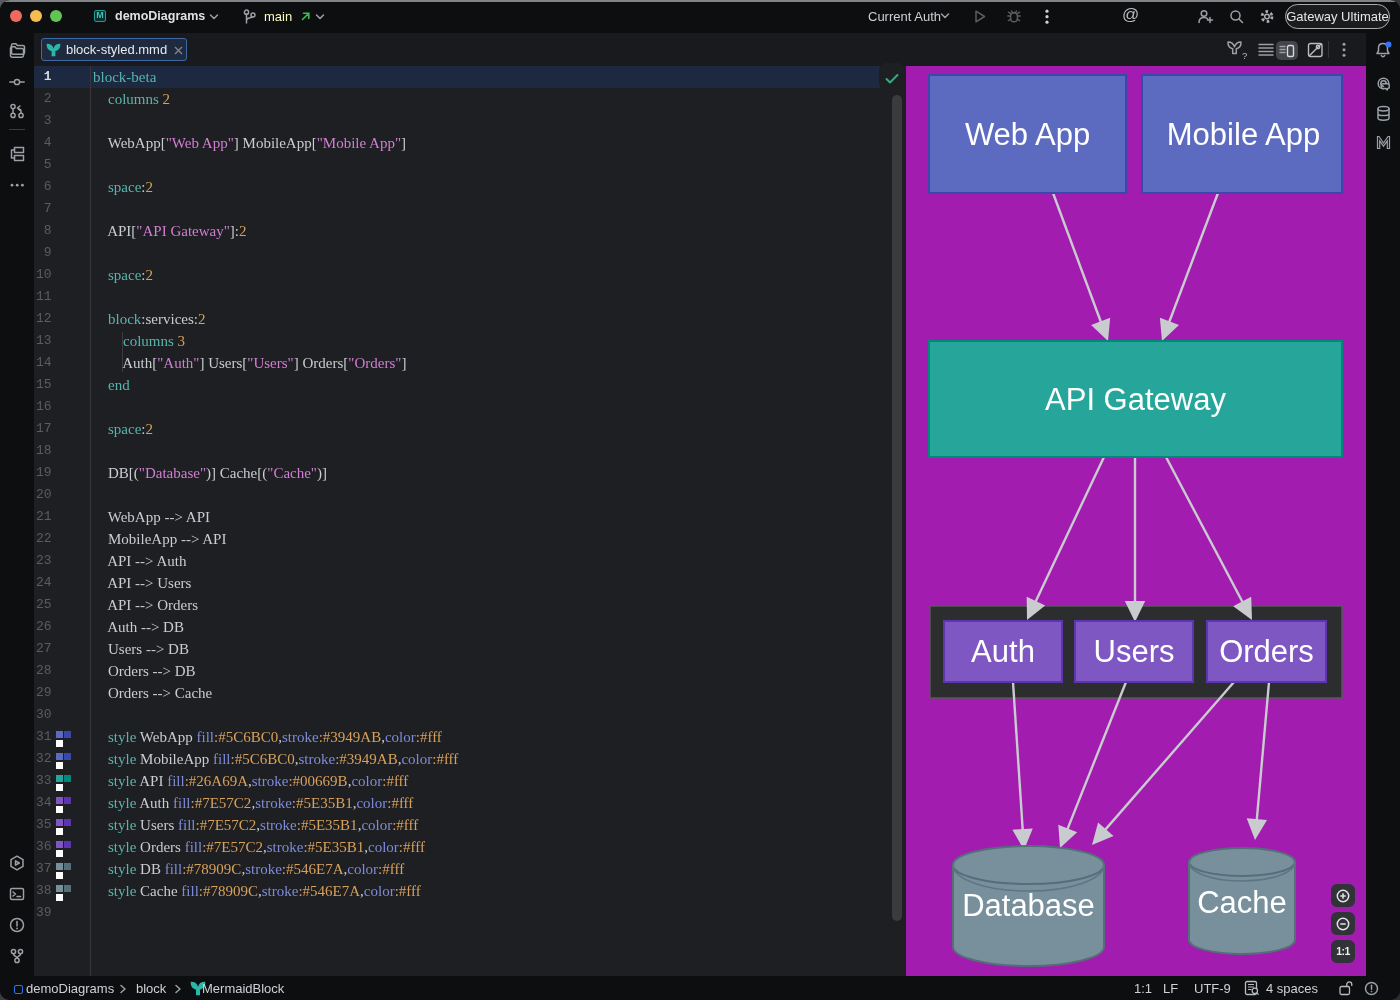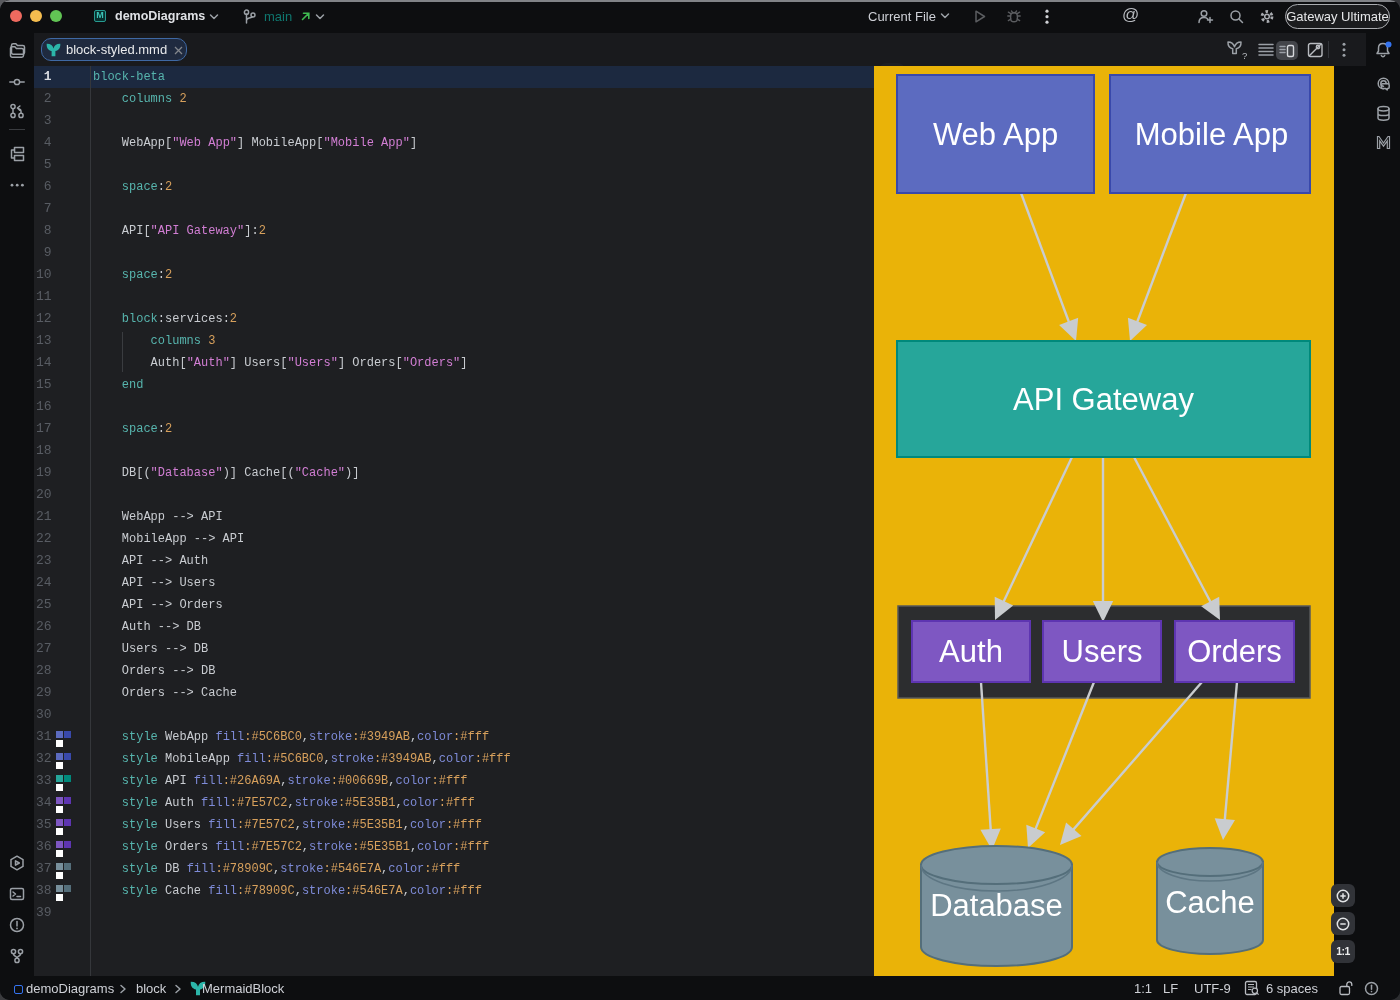--- a/index.html
+++ b/index.html
@@ -3,24 +3,24 @@
 *{margin:0;padding:0;box-sizing:border-box}
 html,body{width:1400px;height:1000px;overflow:hidden;background:linear-gradient(125deg,#5a5b5f 0%,#3b3c3f 30%,#2c2d30 100%);font-family:"Liberation Sans",sans-serif}
 #win{position:absolute;inset:0;border-radius:10px;overflow:hidden;background:#0d0e10}
 .abs{position:absolute}
 #titlebar{position:absolute;left:0;top:0;width:1400px;height:33px;background:#0d0e10}
 .tl{position:absolute;top:10px;width:12px;height:12px;border-radius:50%}
 #tabbar{position:absolute;left:34px;top:33px;width:1332px;height:33px;background:#191a1d}
 #lstrip{position:absolute;left:0;top:33px;width:34px;height:943px;background:#0d0e10}
 #rstrip{position:absolute;left:1366px;top:33px;width:34px;height:943px;background:#0d0e10}
 #editor{position:absolute;left:34px;top:66px;width:872px;height:910px;background:#1e1f22;overflow:hidden}
-#preview{position:absolute;left:874px;top:66px;width:460px;height:910px;background:#eab308}
+#preview{position:absolute;left:906px;top:66px;width:460px;height:910px;background:#a21caf}
 #statusbar{position:absolute;left:0;top:976px;width:1400px;height:24px;background:#0d0e10}
 .t13{font-size:13px;color:#ced0d6}
-pre{font-family:Liberation Mono, monospace;font-size:12px;line-height:22px;color:#c9ccd1}
+pre{font-family:Liberation Serif, serif;font-size:15px;line-height:22px;color:#c9ccd1}
 .tk{color:#57b5ae}.nm{color:#d7a05c}.st{color:#d27ed4}.pr{color:#7e8bd8}
 .gut{position:absolute;font-family:"Liberation Mono",monospace;font-size:13px;line-height:22px;color:#585c63;text-align:right;width:40px;left:12px;top:0}
 .ico{stroke:#9ba0a6;fill:none;stroke-width:1.5;stroke-linecap:round;stroke-linejoin:round}
 .sw{position:absolute;width:7px;height:7px}
 .zbtn{position:absolute;left:1331px;width:24px;height:23px;border-radius:6px;background:#313338}
 </style></head>
 <body>
 <div id="win">
   <div id="titlebar">
       <div class="abs" style="left:0;top:0;width:1400px;height:2px;background:#97989c;opacity:0.85"></div>
@@ -30,28 +30,28 @@
     <div class="abs" style="left:94px;top:10px;width:12px;height:12px;border-radius:2px;background:#08302e;border:1.5px solid #279b91;color:#3ec3b7;font-size:9px;font-weight:bold;text-align:center;line-height:9px">M</div>
     <div class="abs" style="left:115px;top:9px;font-size:12.5px;font-weight:bold;color:#dfe1e5">demoDiagrams</div>
     <svg class="abs" style="left:209px;top:13px" width="10" height="8">
         <path class="ico" d="M1.5 2 L5 5.5 L8.5 2" stroke="#aeb1b7"></path>
       </svg>
     <svg class="abs" style="left:242px;top:8px" width="17" height="17">
         <circle class="ico" cx="4.5" cy="4.2" r="2.1" stroke="#c2c5ca"></circle>
         <circle class="ico" cx="11" cy="7" r="2" stroke="#c2c5ca"></circle>
         <path class="ico" d="M4.5 6.3 L4.5 15 M10.3 8.8 C7.5 10.5 4.5 9.5 4.5 12.5" stroke="#c2c5ca"></path>
       </svg>
-    <div class="abs t13" style="left:264px;top:9px;color:#0f766e">main</div>
+    <div class="abs t13" style="left:264px;top:9px;color:#fef9c3">main</div>
     <svg class="abs" style="left:299px;top:10px" width="13" height="13">
         <path d="M3.5 9.5 L9.5 3.5 M4.5 3.2 L9.8 3.2 L9.8 8.5" stroke="#3fb950" fill="none" stroke-width="1.6" stroke-linecap="round"></path>
       </svg>
     <svg class="abs" style="left:315px;top:13px" width="10" height="8">
         <path class="ico" d="M1.5 2 L5 5.5 L8.5 2" stroke="#aeb1b7"></path>
       </svg>
-    <div class="abs t13" style="left:868px;top:9px">Current File</div>
+    <div class="abs t13" style="left:868px;top:9px">Current Auth</div>
     <svg class="abs" style="left:940px;top:12px" width="10" height="8">
         <path class="ico" d="M1.5 2 L5 5.5 L8.5 2"></path>
       </svg>
     <svg class="abs" style="left:972px;top:8px" width="16" height="17">
         <path d="M4 3.2 L12.5 8.5 L4 13.8 Z" fill="none" stroke="#5b5d60" stroke-width="1.5" stroke-linejoin="round"></path>
       </svg>
     <svg class="abs" style="left:1005px;top:8px" width="18" height="17">
         <g fill="none" stroke="#5b5d60" stroke-width="1.4" stroke-linecap="round">
           <rect x="5.6" y="4.8" width="6.8" height="9" rx="3.4"></rect>
           <path d="M6.5 3 C6.9 4 7.8 4.8 9 4.8 C10.2 4.8 11.1 4 11.5 3 M5.6 8 L2.8 8 M15.2 8 L12.4 8 M5.8 11 L3.4 12.6 M12.2 11 L14.6 12.6 M5.8 5.6 L3.4 4.2 M12.2 5.6 L14.6 4.2"></path>
@@ -121,21 +121,21 @@
         <circle class="ico" cx="4.5" cy="3.6" r="2.1"></circle>
         <circle class="ico" cx="11.5" cy="3.6" r="2.1"></circle>
         <circle class="ico" cx="8" cy="12.4" r="2.1"></circle>
         <path class="ico" d="M4.5 5.7 C4.5 9 8 7.5 8 10.3 M11.5 5.7 C11.5 9 8 7.5 8 10.3"></path>
       </svg>
   </div>
   <div id="tabbar">
     <svg class="abs" style="left:-24px;top:9px" width="16" height="14">
         <path class="ico" d="M1.5 3.3 C1.5 2.3 2.2 1.7 3.2 1.7 L5.9 1.7 L7.4 3.4 L12.8 3.4 C13.8 3.4 14.5 4.1 14.5 5.1 L14.5 10.6 C14.5 11.6 13.8 12.3 12.8 12.3 L3.2 12.3 C2.2 12.3 1.5 11.6 1.5 10.6 Z"></path>
       </svg>
-    <div class="abs" style="left:7px;top:5px;width:146px;height:23px;background:#1f2a3f;border:1px solid #3f69a4;border-radius:10px">
+    <div class="abs" style="left:7px;top:5px;width:146px;height:23px;background:#1f2a3f;border:1px solid #3f69a4;border-radius:3px">
       <svg class="abs" style="left:4px;top:4px" width="15" height="14" viewBox="0 0 15 14">
           <path fill="#2cb5a9" d="M0.7 0.7 C4.6 0.6 6.8 2.3 7.5 5.4 C8.2 2.3 10.4 0.6 14.3 0.7 C14.6 4.8 12.7 7.3 9.4 8 L9.4 13.3 L5.6 13.3 L5.6 8 C2.3 7.3 0.4 4.8 0.7 0.7 Z"></path>
         </svg>
       <div class="abs t13" style="left:24px;top:3px;color:#e8e9eb">block-styled.mmd</div>
       <svg class="abs" style="left:131px;top:6px" width="11" height="11">
           <path d="M2 2 L9 9 M9 2 L2 9" stroke="#83868c" stroke-width="1.3"></path>
         </svg>
     </div>
     <svg class="abs" style="left:1192px;top:7px" width="22" height="20">
         <path class="ico" d="M2 2 C5.5 2 7.5 3.8 8.5 6.8 C9.5 3.8 11.5 2 15 2 C15.2 5.6 13.5 8 10.3 8.7 L10.3 13.5 L6.7 13.5 L6.7 8.7 C3.5 8 1.8 5.6 2 2 Z" stroke="#b9bcc1" stroke-width="1.4"></path>
@@ -373,21 +373,21 @@
     <div class="abs t13" style="left:202px;top:5px">MermaidBlock</div>
     <div class="abs t13" style="left:1134px;top:5px">1:1</div>
     <div class="abs t13" style="left:1163px;top:5px">LF</div>
     <div class="abs t13" style="left:1194px;top:5px">UTF-9</div>
     <svg class="abs" style="left:1244px;top:4px" width="17" height="16">
         <rect x="1.5" y="1.5" width="11" height="13" rx="1.5" stroke="#b8bbc0" fill="none" stroke-width="1.3"></rect>
         <path d="M4 4.5 L10 4.5 M4 7 L10 7 M4 9.5 L7.5 9.5" stroke="#b8bbc0" stroke-width="1.2"></path>
         <circle cx="10.8" cy="10.8" r="2.7" stroke="#b8bbc0" fill="#0d0e10" stroke-width="1.2"></circle>
         <path d="M12.8 12.8 L14.6 14.6" stroke="#b8bbc0" stroke-width="1.2"></path>
       </svg>
-    <div class="abs t13" style="left:1266px;top:5px">6 spaces</div>
+    <div class="abs t13" style="left:1266px;top:5px">4 spaces</div>
     <svg class="abs" style="left:1338px;top:4px" width="17" height="16">
         <rect x="2" y="6.5" width="9.5" height="8" rx="1.5" stroke="#b8bbc0" fill="none" stroke-width="1.3"></rect>
         <path d="M8.8 6.3 L8.8 4.6 C8.8 2.9 9.8 1.9 11.3 1.9 C12.8 1.9 13.8 2.9 13.8 4.6 L13.8 5.4" stroke="#b8bbc0" fill="none" stroke-width="1.3" stroke-linecap="round"></path>
       </svg>
     <svg class="abs" style="left:1364px;top:5px" width="15" height="15">
         <circle class="ico" cx="7.5" cy="7.5" r="6" stroke-width="1.3"></circle>
         <path class="ico" d="M7.5 4.2 L7.5 8.3" stroke-width="1.3"></path>
         <circle cx="7.5" cy="10.6" r="0.8" fill="#9ba0a6" stroke="none"></circle>
       </svg>
   </div>

